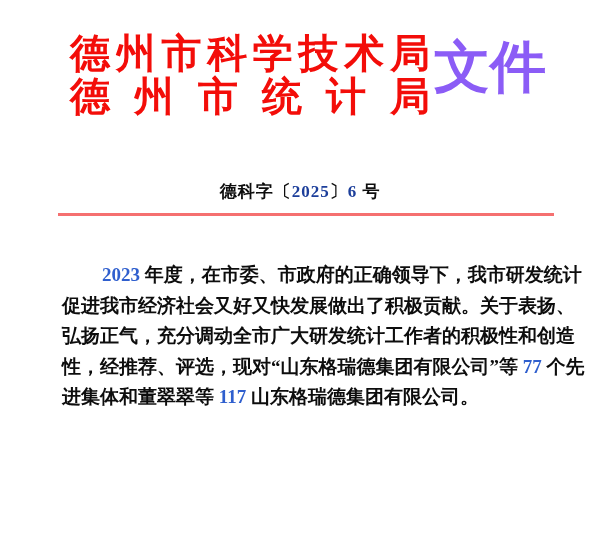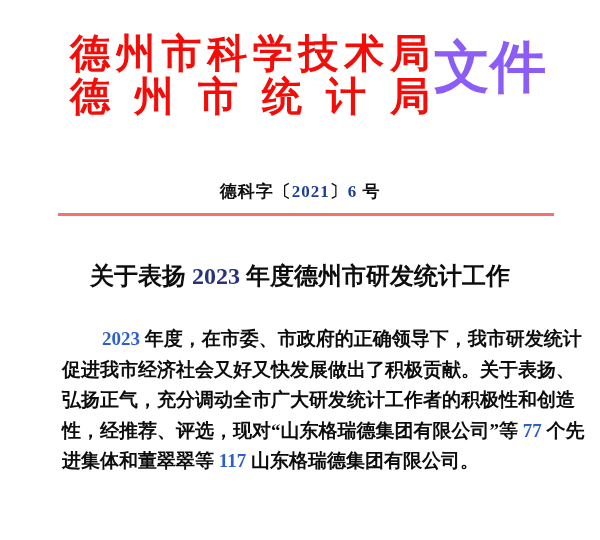--- a/index.html
+++ b/index.html
@@ -88,27 +88,26 @@
 
   <div class="header">
     <div class="agency-block">
       <div class="agency-line">德州市科学技术局</div>
       <div class="agency-line">德州市统计局</div>
     </div>
     <div class="doc-type">文件</div>
   </div>
 
   <div class="doc-number">
-    <span>德科字〔</span><span class="num-doc">2021</span><span>〕</span><span class="num-doc">6</span><span> 号</span>
+    <span>德科字〔</span><span class="num-doc">2025</span><span>〕</span><span class="num-doc">6</span><span> 号</span>
   </div>
 
   <div class="divider"></div>
 
   <div class="title">
-    <div><span>关于表扬 </span><span class="num-title">2023</span><span> 年度德州市研发统计工作</span></div>
   </div>
 
   <div class="body-text">
     <div class="body-line indent"><span class="num-body">2023</span><span> 年度，在市委、市政府的正确领导下，我市研发统计</span></div>
     <div class="body-line">促进我市经济社会又好又快发展做出了积极贡献。关于表扬、</div>
     <div class="body-line">弘扬正气，充分调动全市广大研发统计工作者的积极性和创造</div>
     <div class="body-line"><span>性，经推荐、评选，现对“山东格瑞德集团有限公司”等 </span><span class="num-body">77</span><span> 个先</span></div>
     <div class="body-line"><span>进集体和董翠翠等 </span><span class="num-body">117</span><span> 山东格瑞德集团有限公司。</span></div>
   </div>
 

